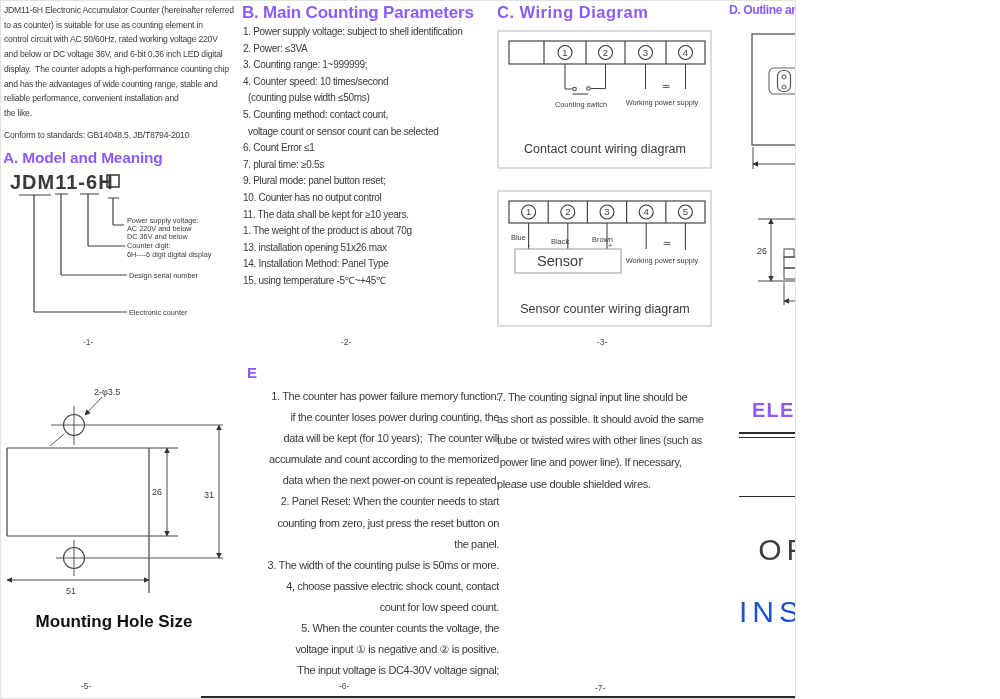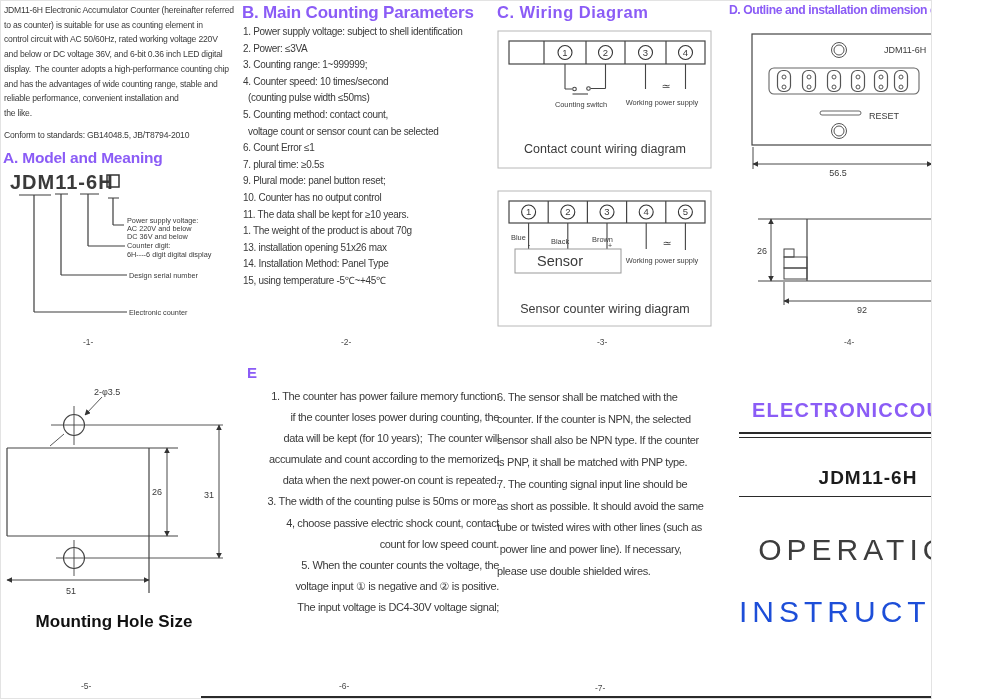--- a/index.html
+++ b/index.html
@@ -1,16 +1,16 @@
 <!DOCTYPE html>
 <html><head>
 <meta charset="utf-8">
 <style>
   html,body{margin:0;padding:0;background:#fff;}
-  .page{position:relative;width:932px;height:699px;background:#fff;overflow:hidden;
+  .page{position:relative;width:796px;height:699px;background:#fff;overflow:hidden;
         font-family:"Liberation Sans",sans-serif;color:#3a3a3a;box-sizing:border-box;
         border:1px solid #e3e3e3;}
   .abs{position:absolute;}
   .pre{white-space:pre-line;}
   .hd{color:#8b5cf6;font-weight:600;}
   .pn{position:absolute;font-size:8.5px;color:#4a4a4a;}
   svg{font-family:"Liberation Sans",sans-serif;}
   svg text{fill:#3a3a3a;}
   .bottom-edge{position:absolute;left:200px;bottom:0;width:800px;height:2px;background:#2a2a2a;}
 </style>
@@ -260,34 +260,33 @@
   <div class="abs hd" style="left:8px;top:611px;width:210px;text-align:center;font-size:17px;font-weight:700;color:#111;">Mounting Hole Size</div>
   <div class="pn" style="left:80px;top:680px;">-5-</div>
 
   <div class="abs hd" style="left:246px;top:363px;font-size:15px;">E</div>
   <div class="abs" style="left:246px;top:385px;width:252px;font-size:11px;letter-spacing:-0.35px;line-height:21.1px;text-align:right;">
     <div class="pre">1. The counter has power failure memory function:
 &nbsp;if the counter loses power during counting, the
 data will be kept (for 10 years);&nbsp; The counter will
 accumulate and count according to the memorized
 &nbsp;data when the next power-on count is repeated.</div>
+    <div class="pre">2. Panel Reset: When the counter needs to start
+counting from zero, just press the reset button on
+the panel.</div>
     <div class="pre">3. The width of the counting pulse is 50ms or more.</div>
     <div class="pre">4, choose passive electric shock count, contact
 count for low speed count.</div>
     <div class="pre">5. When the counter counts the voltage, the
 voltage input ① is negative and ② is positive.
 The input voltage is DC4-30V voltage signal;</div>
   </div>
   <div class="pn" style="left:338px;top:680px;">-6-</div>
 
   <div class="abs" style="left:496px;top:386px;width:250px;font-size:11px;letter-spacing:-0.35px;line-height:21.7px;">
-    <div class="pre">6. The sensor shall be matched with the
-counter. If the counter is NPN, the selected
-sensor shall also be NPN type. If the counter
-is PNP, it shall be matched with PNP type.</div>
     <div class="pre">7. The counting signal input line should be
 as short as possible. It should avoid the same
 tube or twisted wires with other lines (such as
 &nbsp;power line and power line). If necessary,
 please use double shielded wires.</div>
   </div>
   <div class="pn" style="left:594px;top:682px;">-7-</div>
 
   <div class="abs" style="left:738px;top:398px;width:258px;">
     <div style="display:flex;justify-content:space-between;padding:0 13px;font-size:20px;font-weight:600;letter-spacing:1.2px;color:#8b5cf6;line-height:23px;">

